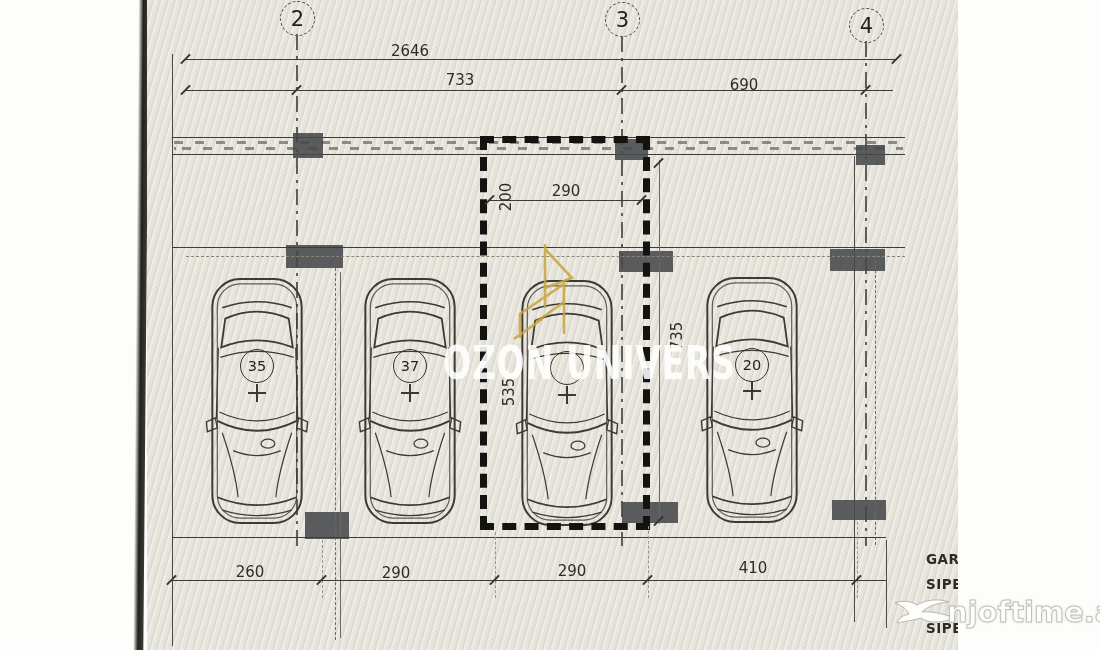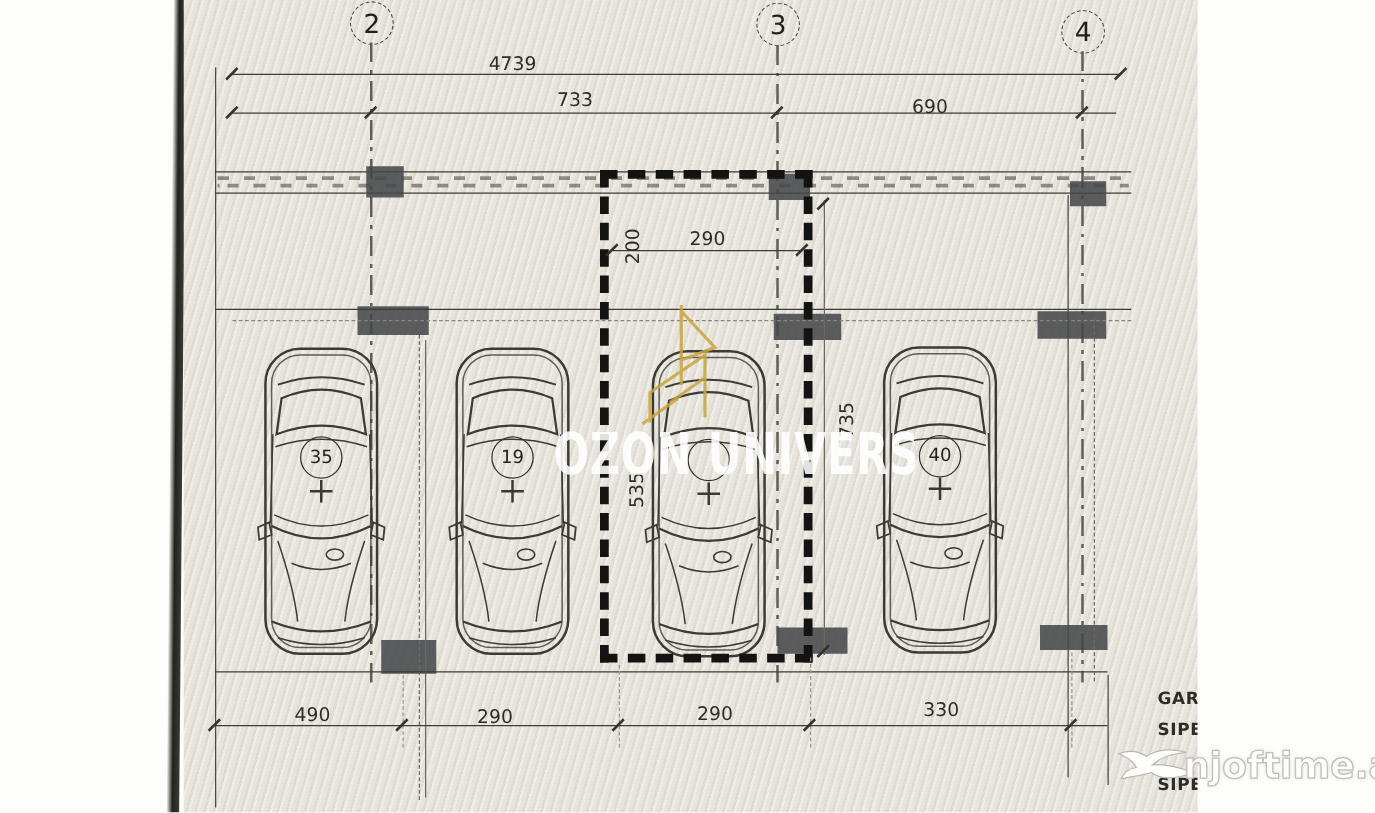--- a/index.html
+++ b/index.html
@@ -96,21 +96,21 @@
           <span>4</span>
         </div>
 
       <div class="gridline" style="left:296px;top:34px;height:512px"></div>
       <div class="gridline" style="left:621px;top:36px;height:510px"></div>
       <div class="gridline" style="left:865px;top:41px;height:505px"></div>
 
       <div class="line-h" style="left:186px;top:59px;width:711px"></div>
       <div class="tick" style="left:179px;top:58px"></div>
       <div class="tick" style="left:890px;top:58px"></div>
-      <div class="dim" style="left:378px;top:42px;width:64px">4739</div>
+      <div class="dim" style="left:378px;top:42px;width:64px">2646</div>
 
       <div class="line-h" style="left:186px;top:90px;width:707px"></div>
       <div class="tick" style="left:179px;top:89px"></div>
       <div class="tick" style="left:290px;top:89px"></div>
       <div class="tick" style="left:615px;top:89px"></div>
       <div class="tick" style="left:859px;top:89px"></div>
       <div class="dim" style="left:430px;top:71px;width:60px">733</div>
       <div class="dim" style="left:714px;top:76px;width:60px">690</div>
 
       <div class="wall" style="left:172px;top:137px;width:733px;height:18px">
@@ -151,27 +151,27 @@
           <use href="#car-sym" xlink:href="#car-sym"></use>
         </svg>
       <svg class="car" style="left:700px;top:271px" viewBox="0 0 104 260">
           <use href="#car-sym" xlink:href="#car-sym"></use>
         </svg>
 
       <div class="space-circle" style="left:240px;top:349px">
           <span>35</span>
         </div>
       <div class="space-circle" style="left:393px;top:349px">
-          <span>19</span>
+          <span>37</span>
         </div>
       <div class="space-circle" style="left:550px;top:351px">
           <span></span>
         </div>
       <div class="space-circle" style="left:735px;top:348px">
-          <span>40</span>
+          <span>20</span>
         </div>
 
       <div class="plus" style="left:248px;top:384px">
           <span class="pb1"></span>
           <span class="pb2"></span>
         </div>
       <div class="plus" style="left:401px;top:384px">
           <span class="pb1"></span>
           <span class="pb2"></span>
         </div>
@@ -198,24 +198,24 @@
       <div class="ext-v" style="left:322px;top:540px;height:58px"></div>
       <div class="ext-v" style="left:495px;top:532px;height:66px"></div>
       <div class="ext-v" style="left:648px;top:526px;height:72px"></div>
       <div class="ext-v" style="left:857px;top:522px;height:76px"></div>
       <div class="line-h" style="left:172px;top:580px;width:714px"></div>
       <div class="tick" style="left:165px;top:579px"></div>
       <div class="tick" style="left:315px;top:579px"></div>
       <div class="tick" style="left:488px;top:579px"></div>
       <div class="tick" style="left:641px;top:579px"></div>
       <div class="tick" style="left:850px;top:579px"></div>
-      <div class="dim" style="left:220px;top:563px;width:60px">490</div>
+      <div class="dim" style="left:220px;top:563px;width:60px">260</div>
       <div class="dim" style="left:366px;top:564px;width:60px">290</div>
       <div class="dim" style="left:542px;top:562px;width:60px">290</div>
-      <div class="dim" style="left:723px;top:559px;width:60px">330</div>
+      <div class="dim" style="left:723px;top:559px;width:60px">410</div>
 
       <div class="side-note" style="left:926px;top:551px">GARA</div>
       <div class="side-note" style="left:926px;top:576px">SIPE</div>
       <div class="side-note" style="left:926px;top:620px">SIPE</div>
 
     </div>
   </div>
 
   <svg class="wm-logo" width="76" height="98" viewBox="0 0 76 98" fill="none" stroke="#c9a53d" stroke-width="2.6" opacity=".85">
     <path d="M33,2 L33,66"></path>

